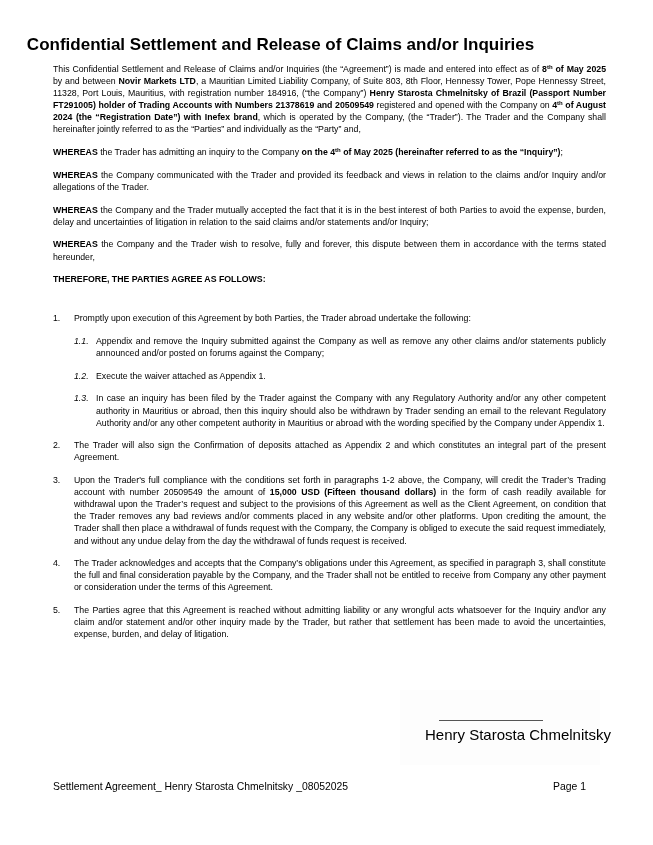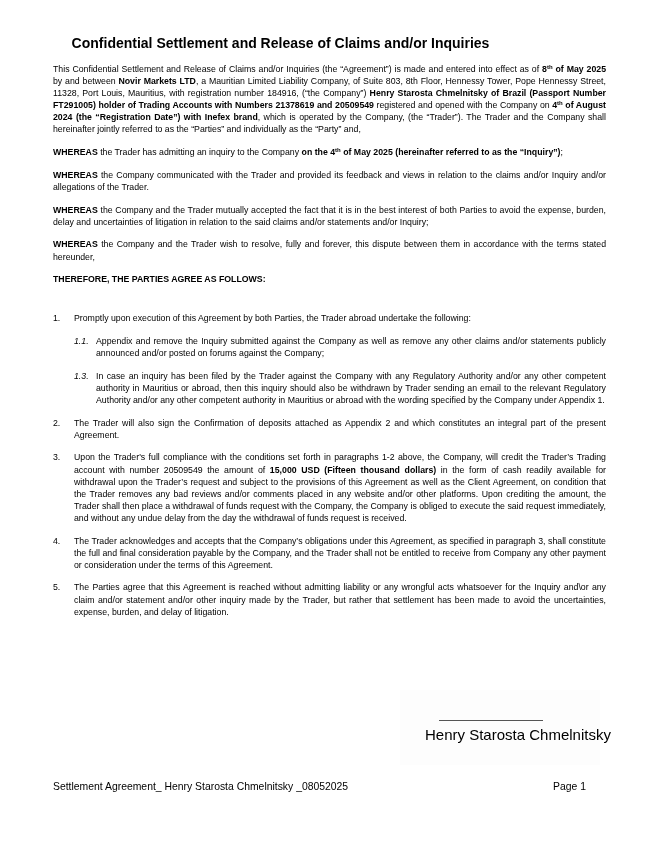--- a/index.html
+++ b/index.html
@@ -1,20 +1,20 @@
 <!DOCTYPE html>
 <html><head>
 <meta charset="utf-8">
 <style>
   html, body { margin: 0; padding: 0; background: #ffffff; }
   body { width: 653px; height: 845px; position: relative; overflow: hidden;
          font-family: "Liberation Sans", sans-serif; color: #000; }
   .page { position: absolute; left: 0; top: 0; width: 653px; height: 845px; background: #fff; }
   .title { position: absolute; left: 0; width: 561px; top: 35px; text-align: center;
-           font-weight: bold; font-size: 14px; }
+           font-weight: bold; font-size: 17px; }
   .body { position: absolute; left: 53px; width: 553px; top: 63px;
           font-size: 8.75px; line-height: 12.1px; text-align: justify; }
   .body p { margin: 0 0 10.6px 0; }
   .body b { font-weight: bold; }
   sup { font-size: 6px; line-height: 0; vertical-align: 3px; }
   .heading { font-weight: bold; margin-bottom: 27px; }
   .item { position: relative; padding-left: 21px; margin-bottom: 10.6px; }
   .item .num { position: absolute; left: 0; top: 0; }
   .subitem { position: relative; padding-left: 43px; margin-bottom: 10.6px; }
   .subitem .num { position: absolute; left: 21px; top: 0; font-style: italic; }
@@ -49,20 +49,24 @@
     <div class="item">
       <span class="num">1.</span>
       <span>Promptly upon execution of this Agreement by both Parties, the Trader abroad undertake the following:</span>
     </div>
 
     <div class="subitem">
       <span class="num">1.1.</span>
       <span>Appendix and remove the Inquiry submitted against the Company as well as remove any other claims and/or statements publicly announced and/or posted on forums against the Company;</span>
     </div>
 
+    <div class="subitem">
+      <span class="num">1.2.</span>
+      <span>Execute the waiver attached as Appendix 1.</span>
+    </div>
 
     <div class="subitem">
       <span class="num">1.3.</span>
       <span>In case an inquiry has been filed by the Trader against the Company with any Regulatory Authority and/or any other competent authority in Mauritius or abroad, then this inquiry should also be withdrawn by Trader sending an email to the relevant Regulatory Authority and/or any other competent authority in Mauritius or abroad with the wording specified by the Company under Appendix 1.</span>
     </div>
 
     <div class="item">
       <span class="num">2.</span>
       <span>The Trader will also sign the Confirmation of deposits attached as Appendix 2 and which constitutes an integral part of the present Agreement.</span>
     </div>

